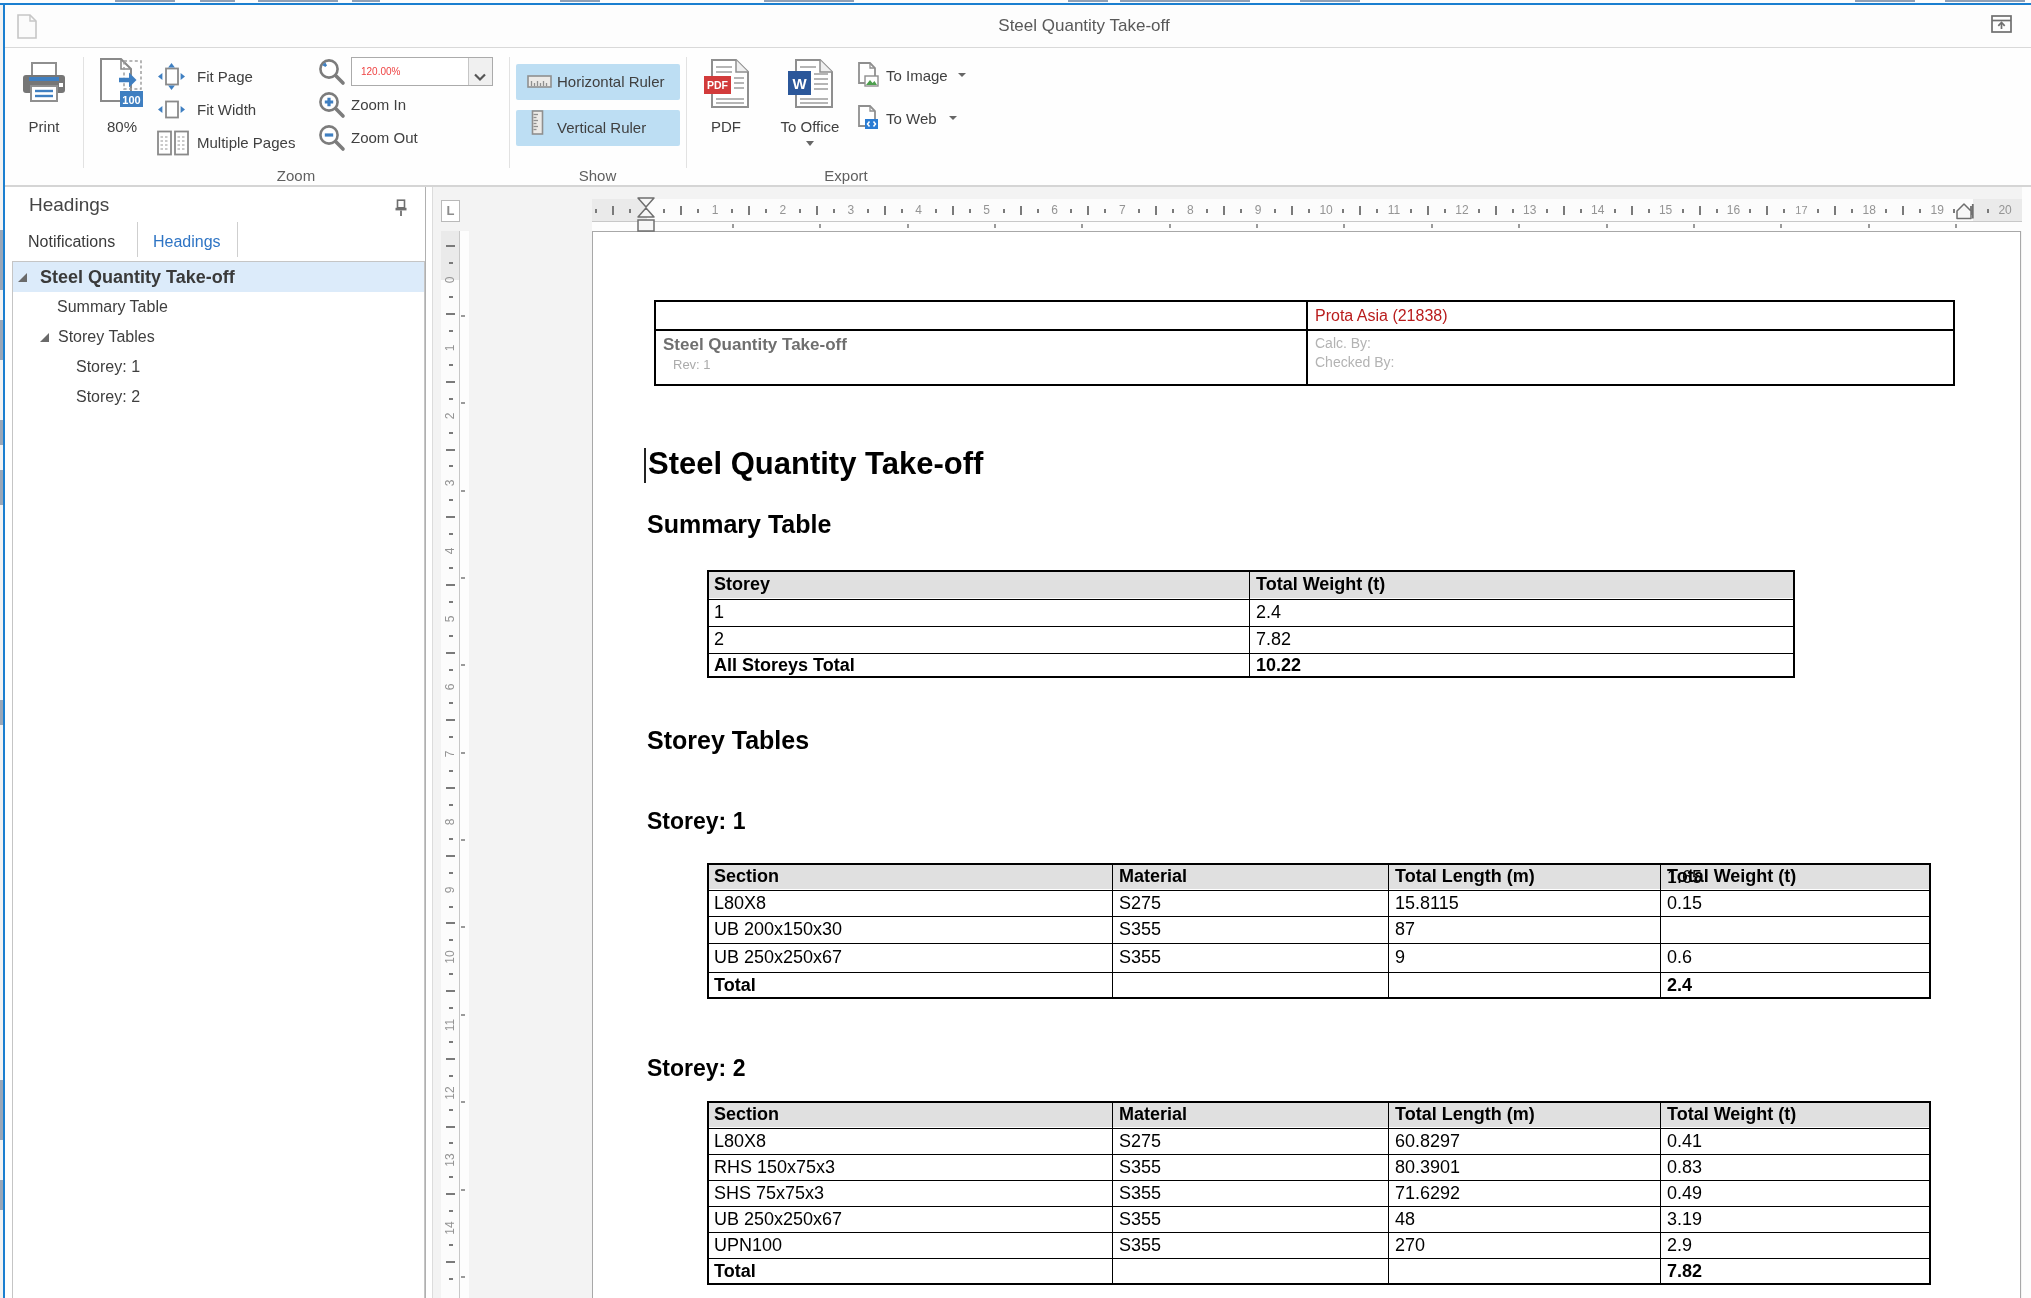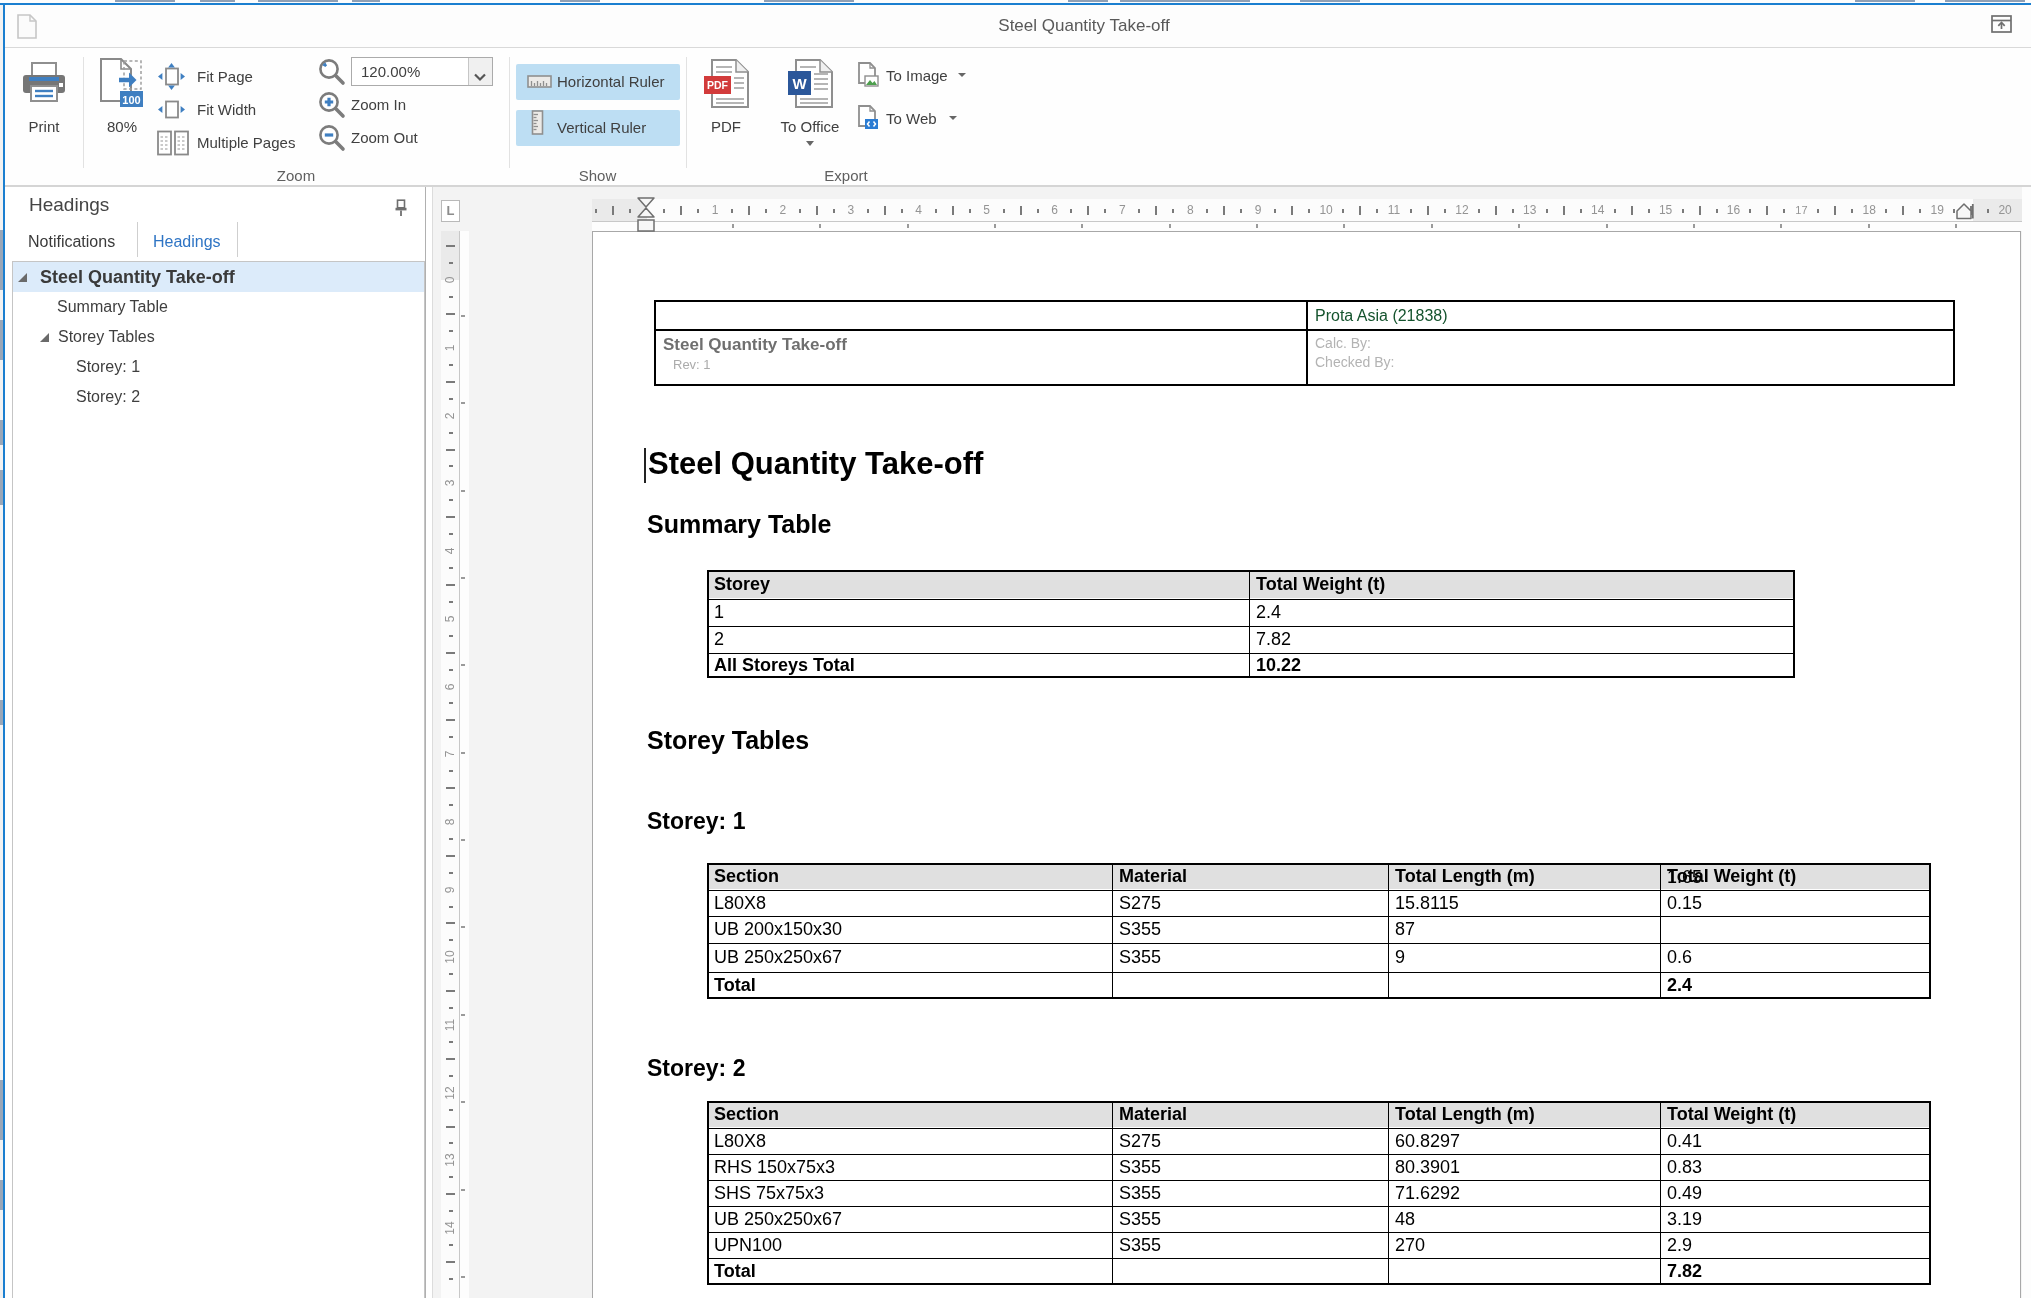--- a/index.html
+++ b/index.html
@@ -94,21 +94,21 @@
         <line x1="20.5" y1="19" x2="28.5" y2="19"></line>
 </g>
     </svg></div>
 <div class="a" style="left:197px;top:132px;width:130px;height:22px;line-height:22px;font-size:15px;color:#404040">Multiple Pages</div>
 <div class="a" style="left:318px;top:58px"><svg width="28" height="28" viewBox="0 0 28 28">
 <circle cx="11" cy="11" r="8.6" fill="#fff" stroke="#7c7c7c" stroke-width="2.6"></circle>
 <line x1="17.6" y1="17.6" x2="25" y2="25" stroke="#7c7c7c" stroke-width="3.6" stroke-linecap="round"></line>
 <path d="M5.9 8.2 A6 6 0 0 1 8.2 5.9" stroke="#3f7fc1" stroke-width="3.4" fill="none"></path>
     </svg></div>
 <div class="a" style="left:351px;top:57px;width:142px;height:29px;background:#fff;border:1px solid #ababab"></div>
-<div class="a" style="left:361px;top:58px;width:90px;height:27px;line-height:27px;font-size:15px;color:#404040">120.00%</div>
+<div class="a" style="left:361px;top:58px;width:90px;height:27px;line-height:27px;font-size:10px;color:#ef4444">120.00%</div>
 <div class="a" style="left:468px;top:58px;width:24px;height:27px;background:#f0f0f0;border-left:1px solid #c6c6c6"></div>
 <div class="a" style="left:473px;top:68px"><svg width="14" height="9" viewBox="0 0 14 9">
       <path d="M2 1.5 L7 6.5 L12 1.5" fill="none" stroke="#555" stroke-width="2.2"></path>
     </svg></div>
 <div class="a" style="left:318px;top:91px"><svg width="28" height="28" viewBox="0 0 28 28">
 <circle cx="11" cy="11" r="8.6" fill="#fff" stroke="#7c7c7c" stroke-width="2.6"></circle>
 <line x1="17.6" y1="17.6" x2="25" y2="25" stroke="#7c7c7c" stroke-width="3.6" stroke-linecap="round"></line>
 <path d="M11 6.8 V15.2 M6.8 11 H15.2" stroke="#3f7fc1" stroke-width="3.2"></path>
     </svg></div>
 <div class="a" style="left:351px;top:94px;width:100px;height:22px;line-height:22px;font-size:15px;color:#404040">Zoom In</div>
@@ -409,21 +409,21 @@
 <div class="a" style="left:461px;top:751.75px;width:4px;height:2px;background:#9a9a9a;"></div>
 <div class="a" style="left:461px;top:839.0999999999999px;width:4px;height:2px;background:#9a9a9a;"></div>
 <div class="a" style="left:461px;top:926.4499999999999px;width:4px;height:2px;background:#9a9a9a;"></div>
 <div class="a" style="left:461px;top:1013.8px;width:4px;height:2px;background:#9a9a9a;"></div>
 <div class="a" style="left:461px;top:1101.15px;width:4px;height:2px;background:#9a9a9a;"></div>
 <div class="a" style="left:461px;top:1188.5px;width:4px;height:2px;background:#9a9a9a;"></div>
 <div class="a" style="left:461px;top:1275.85px;width:4px;height:2px;background:#9a9a9a;"></div>
 <div class="a" style="left:654px;top:300px;width:1301px;height:86px;border:2px solid #000;background:#fff"></div>
 <div class="a" style="left:656px;top:329px;width:1297px;height:1.5px;background:#000;"></div>
 <div class="a" style="left:1306px;top:302px;width:1.5px;height:82px;background:#000;"></div>
-<div class="a" style="left:1315px;top:303px;width:300px;height:26px;line-height:26px;font-size:16px;color:#14532d">Prota Asia (21838)</div>
+<div class="a" style="left:1315px;top:303px;width:300px;height:26px;line-height:26px;font-size:16px;color:#b91c1c">Prota Asia (21838)</div>
 <div class="a" style="left:663px;top:333px;width:400px;height:24px;line-height:24px;font-size:17px;font-weight:bold;color:#6f6f6f">Steel Quantity Take-off</div>
 <div class="a" style="left:673px;top:355px;width:200px;height:20px;line-height:20px;font-size:13px;color:#ababab">Rev: 1</div>
 <div class="a" style="left:1315px;top:333px;width:300px;height:20px;line-height:20px;font-size:14px;color:#b3b3b3">Calc. By:</div>
 <div class="a" style="left:1315px;top:352px;width:300px;height:20px;line-height:20px;font-size:14px;color:#b3b3b3">Checked By:</div>
 <div class="a" style="left:644px;top:448px;width:2px;height:35px;background:#222;"></div>
 <div class="a" style="left:648px;top:445px;width:700px;height:38px;line-height:38px;font-size:31px;font-weight:bold;color:#000">Steel Quantity Take-off</div>
 <div class="a" style="left:647px;top:508px;width:500px;height:32px;line-height:32px;font-size:25px;font-weight:bold;color:#000">Summary Table</div>
 <div class="a" style="left:707px;top:570px;width:1088px;height:108px;border:2px solid #000;background:#fff"></div>
 <div class="a" style="left:709px;top:572px;width:1084px;height:26px;background:#e0e0e0;"></div>
 <div class="a" style="left:708px;top:599px;width:1086px;height:1px;background:#000;"></div>

